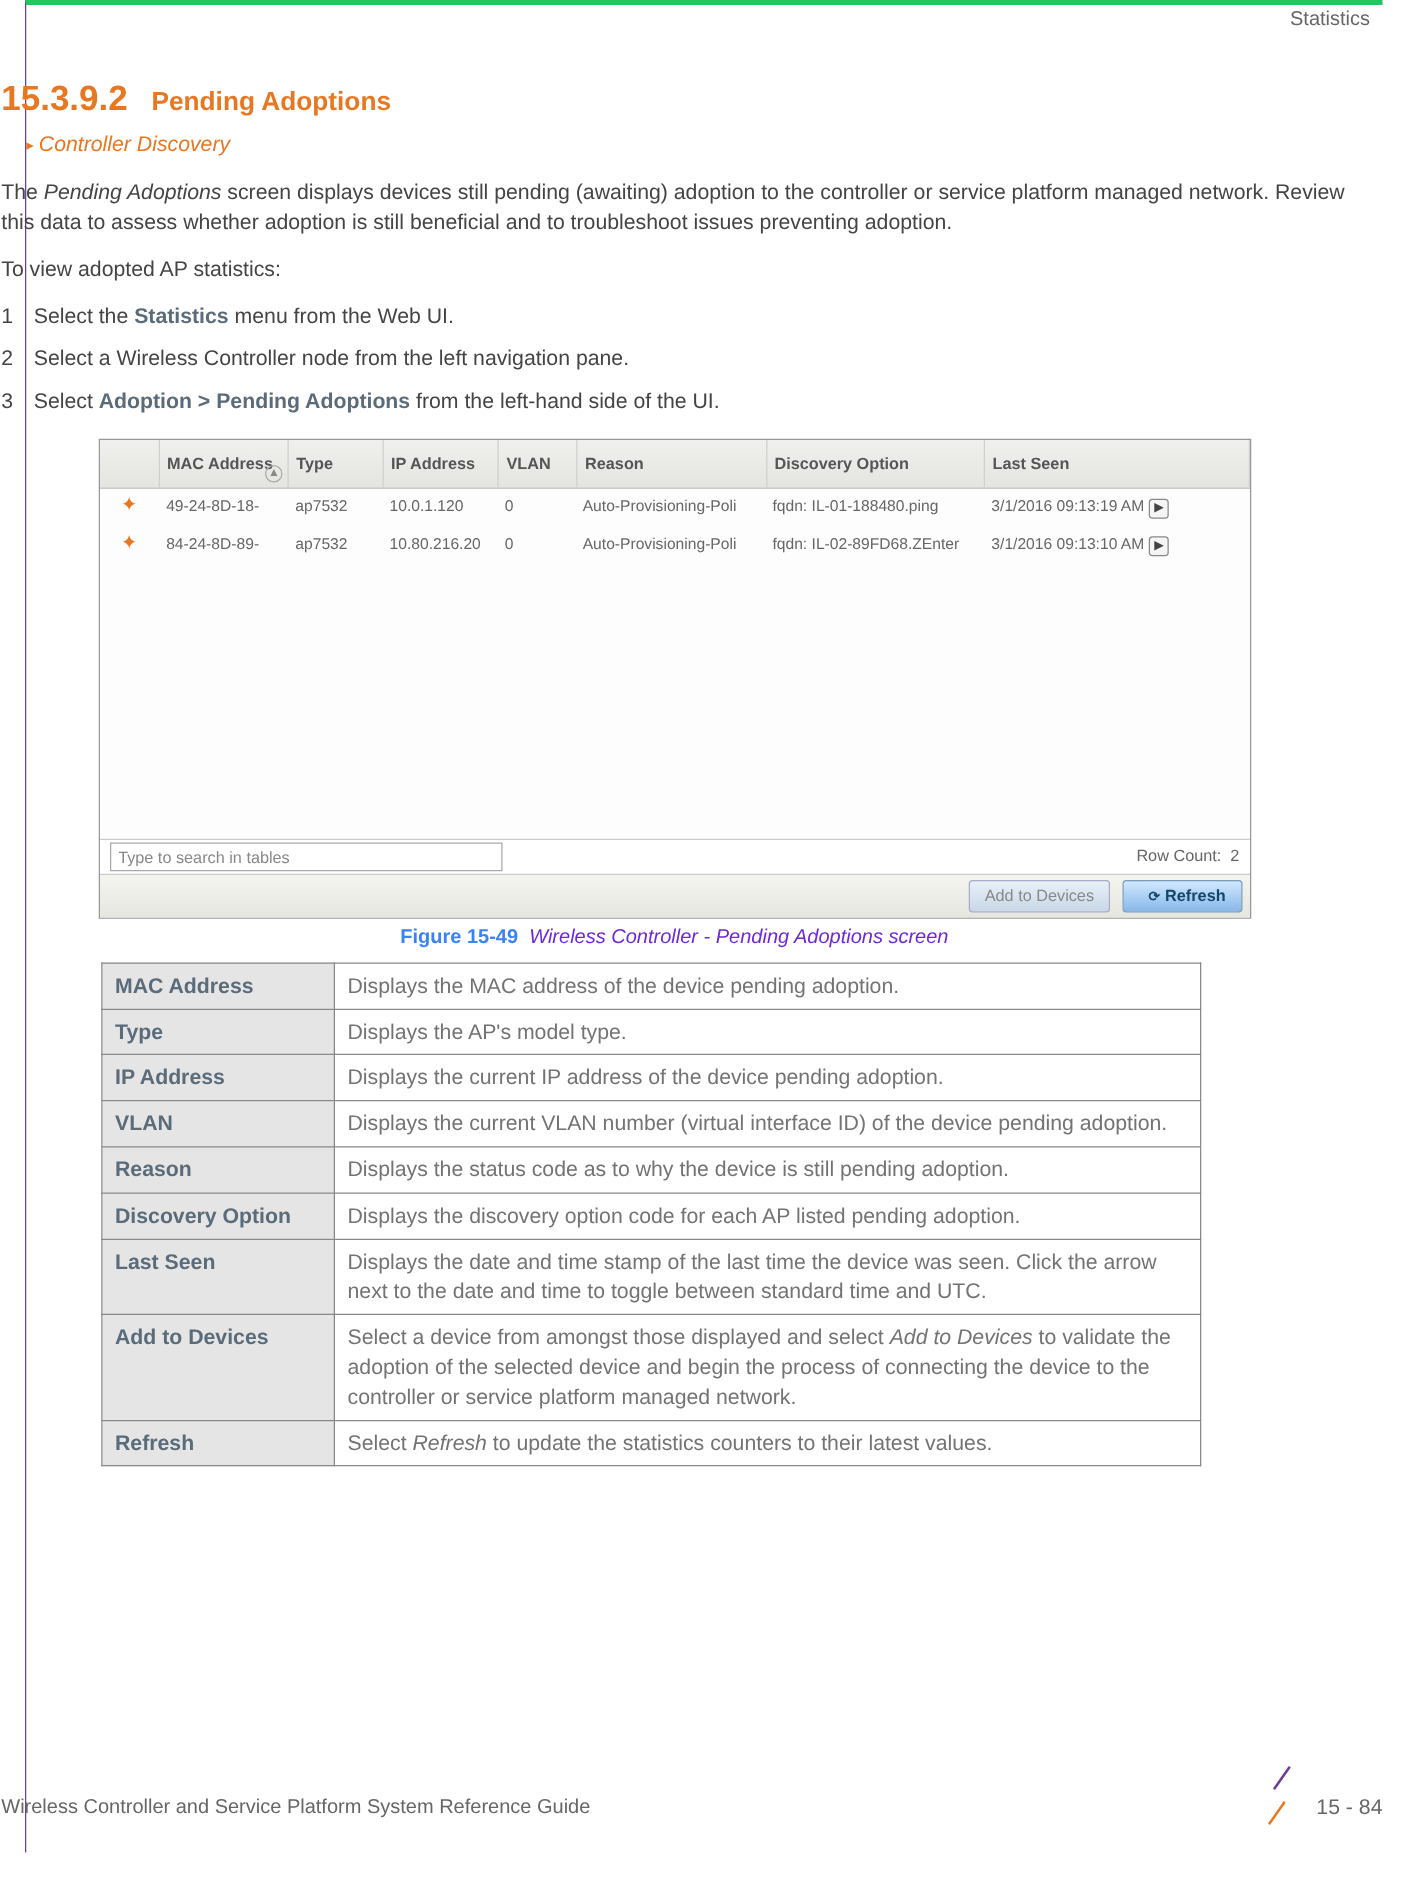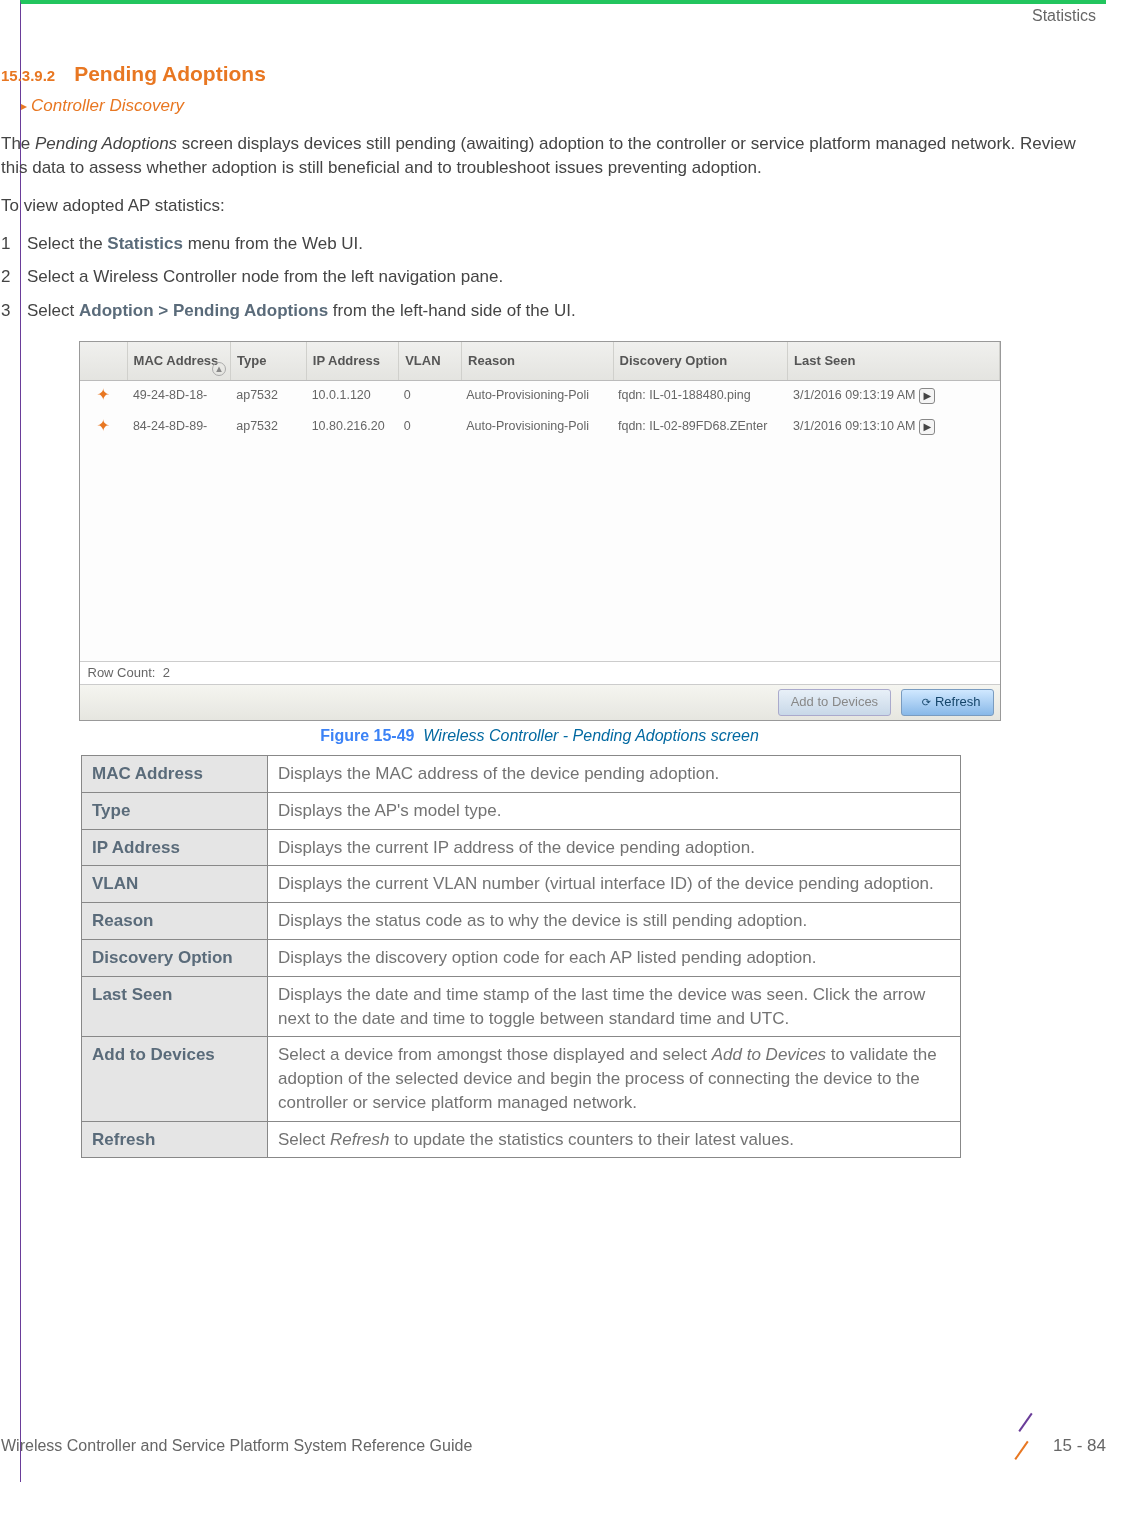--- a/index.html
+++ b/index.html
@@ -34,21 +34,21 @@
       color: #666;
       padding-top: 2px;
     }
     .content {
       padding: 55px 28px 0px 0px;
       margin-left: -20px;
     }
     .section-number {
       color: #e87722;
       font-weight: bold;
-      font-size: 15px;
+      font-size: 28px;
     }
     .section-title {
       color: #e87722;
       font-weight: bold;
       font-size: 21px;
     }
     .breadcrumb {
       margin-top: 6px;
       margin-left: 20px;
       color: #e87722;
@@ -179,30 +179,30 @@
       display: inline-block;
       padding: 3px 12px;
       margin-left: 6px;
       font-size: 13px;
       border: 1px solid #7a9cc0;
       border-radius: 3px;
       color: #2a5a8a;
       cursor: pointer;
     }
     .btn-add { background: linear-gradient(#e8f0f8, #c8d8e8); color: #888; border-color: #aac; }
-    .btn-refresh { background: linear-gradient(#d0e8ff, #88b8e8); font-weight: normal; color: #15456a; padding-left: 20px; }
+    .btn-refresh { background: linear-gradient(#d0e8ff, #88b8e8); font-weight: bold; color: #15456a; padding-left: 20px; }
     .ref-icon { color: #15456a; margin-right: 4px; font-size: 11px; }
     
     .figure-caption {
       text-align: center;
       margin: 4px 0 8px 0;
       font-size: 16px;
     }
     .figure-caption .fignum { font-weight: bold; color: #3b82f6; }
-    .figure-caption .figtext { font-style: italic; color: #0369a1; }
+    .figure-caption .figtext { font-style: italic; color: #6d28d9; }
     
     .field-table {
       width: 880px;
       margin: 8px 0 0 80px;
       border-collapse: collapse;
       font-size: 17px;
     }
     .field-table td {
       border: 1px solid #888;
       padding: 6px 10px;
@@ -314,20 +314,21 @@
           <div class="scell mac-col">84-24-8D-89-</div>
           <div class="scell type-col">ap7532</div>
           <div class="scell ip-col">10.80.216.20</div>
           <div class="scell vlan-col">0</div>
           <div class="scell reason-col">Auto-Provisioning-Poli</div>
           <div class="scell disc-col">fqdn: IL-02-89FD68.ZEnter</div>
           <div class="scell last-col"><span>3/1/2016 09:13:10 AM</span><span class="play-btn">▶</span></div>
         </div>
       </div>
       <div class="search-bar">
+        <input type="text" value="Type to search in tables" style="">
         <span class="row-count">
           <span>Row Count:</span>&nbsp;&nbsp;<span>2</span>
         </span>
       </div>
       <div class="button-bar">
         <span class="ui-btn btn-add">Add to Devices</span>
         <span class="ui-btn btn-refresh"><span class="ref-icon">⟳</span><span>Refresh</span></span>
       </div>
     </div>
 

